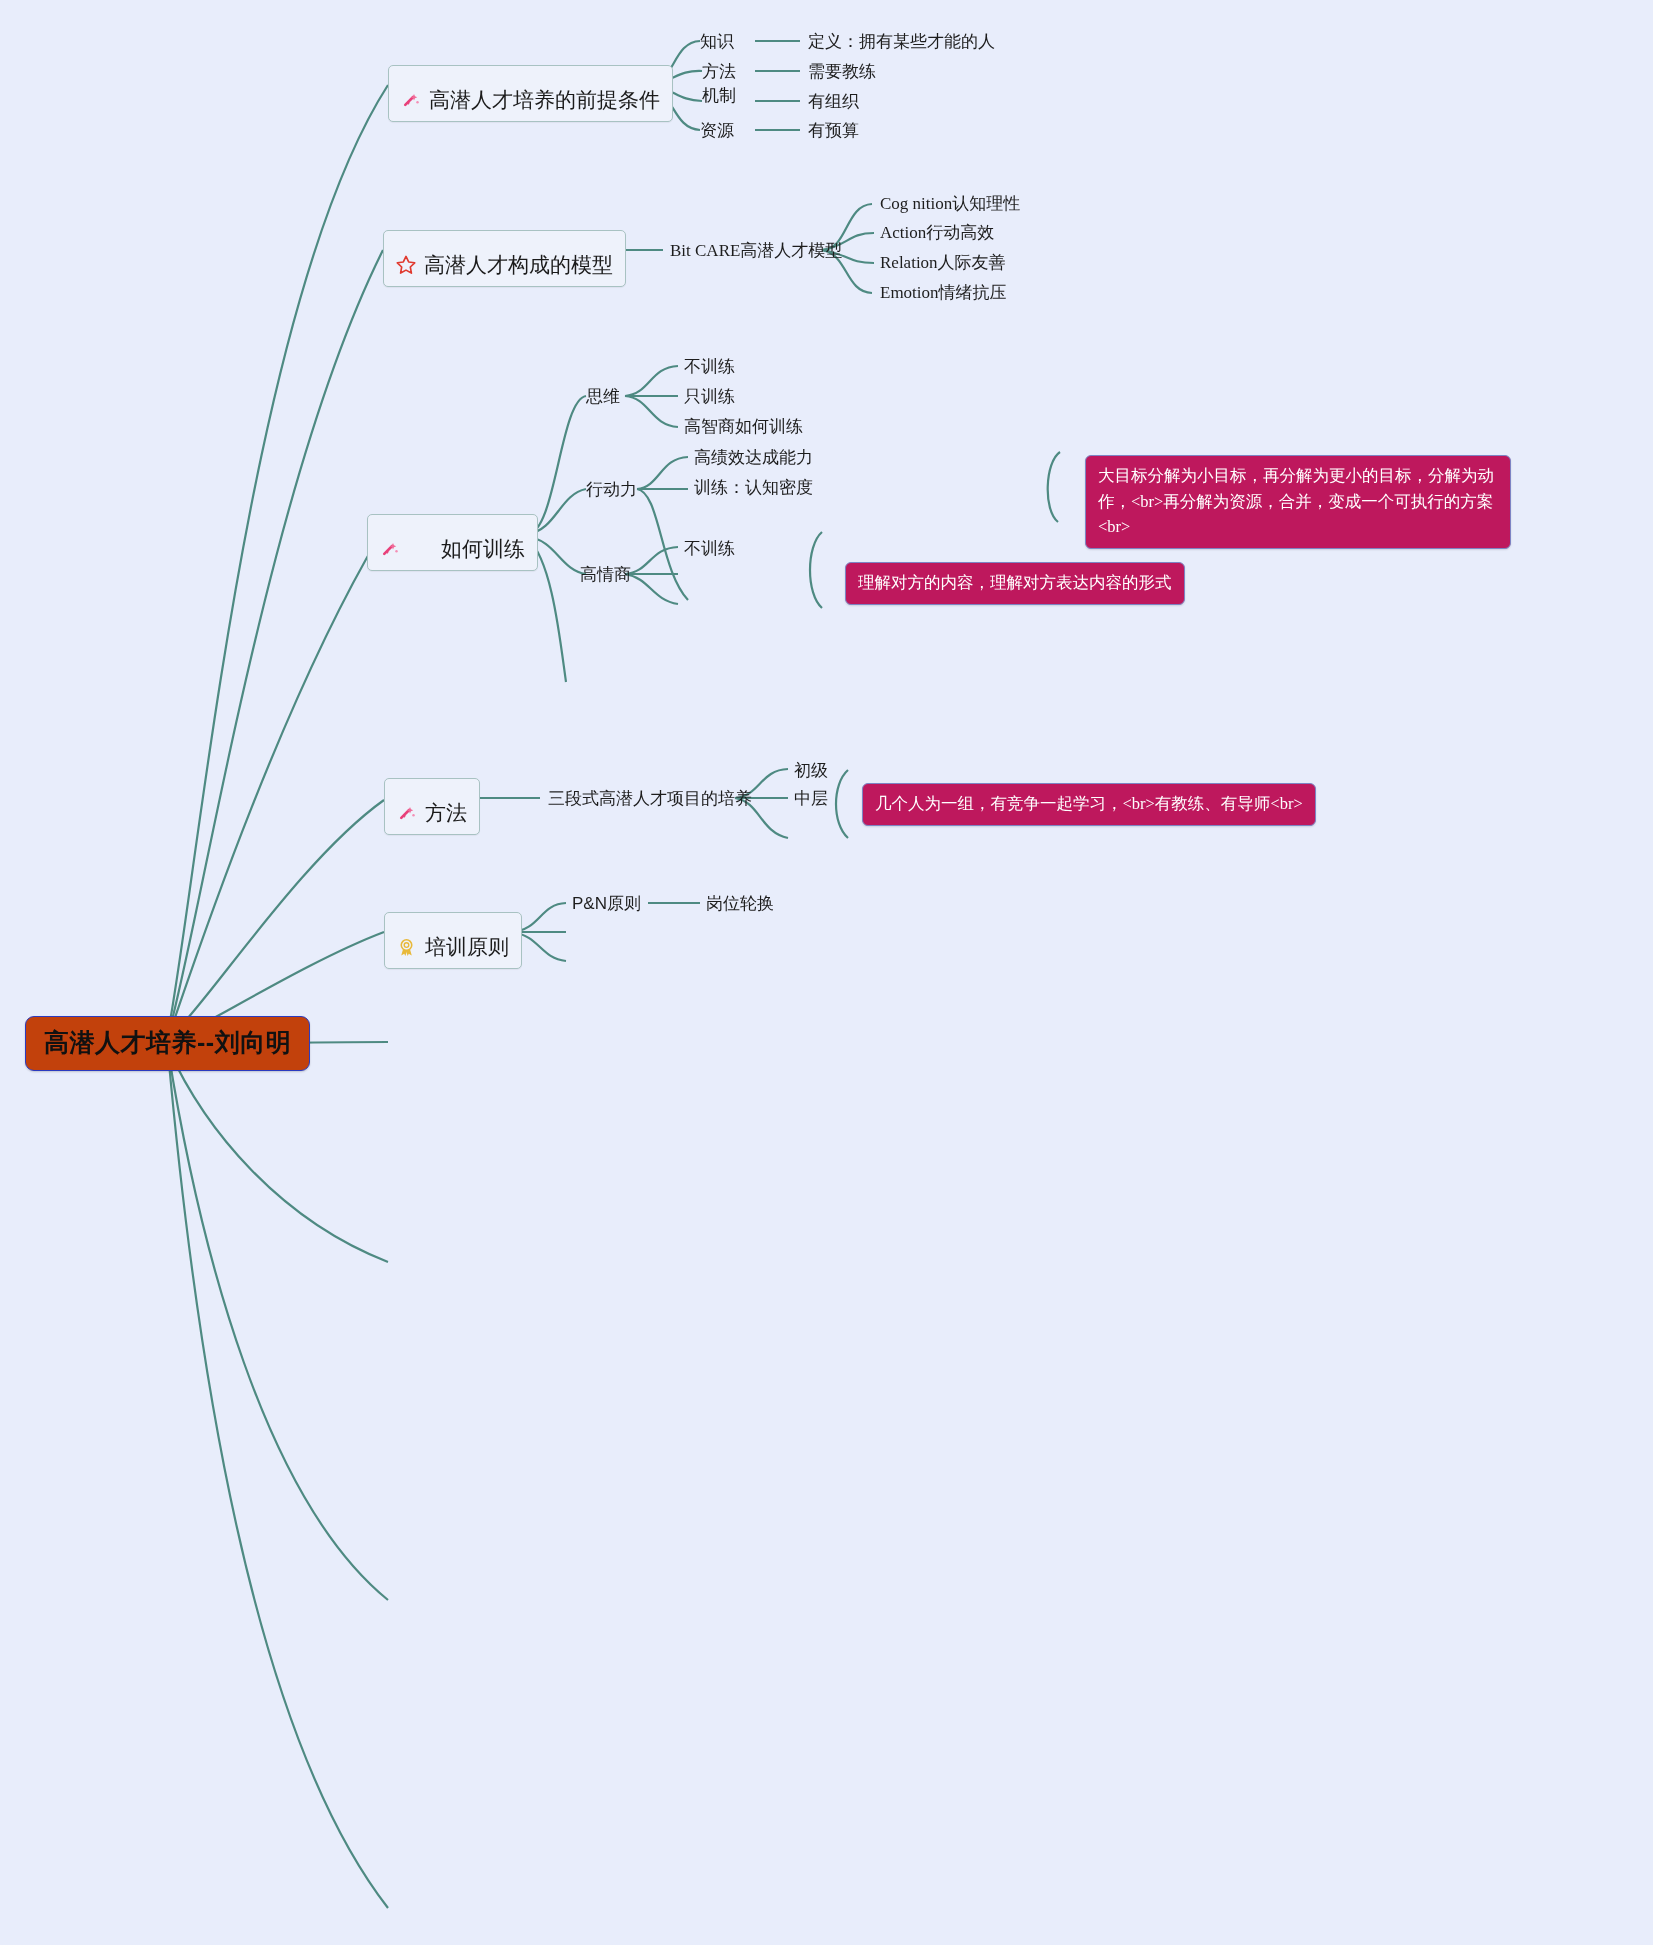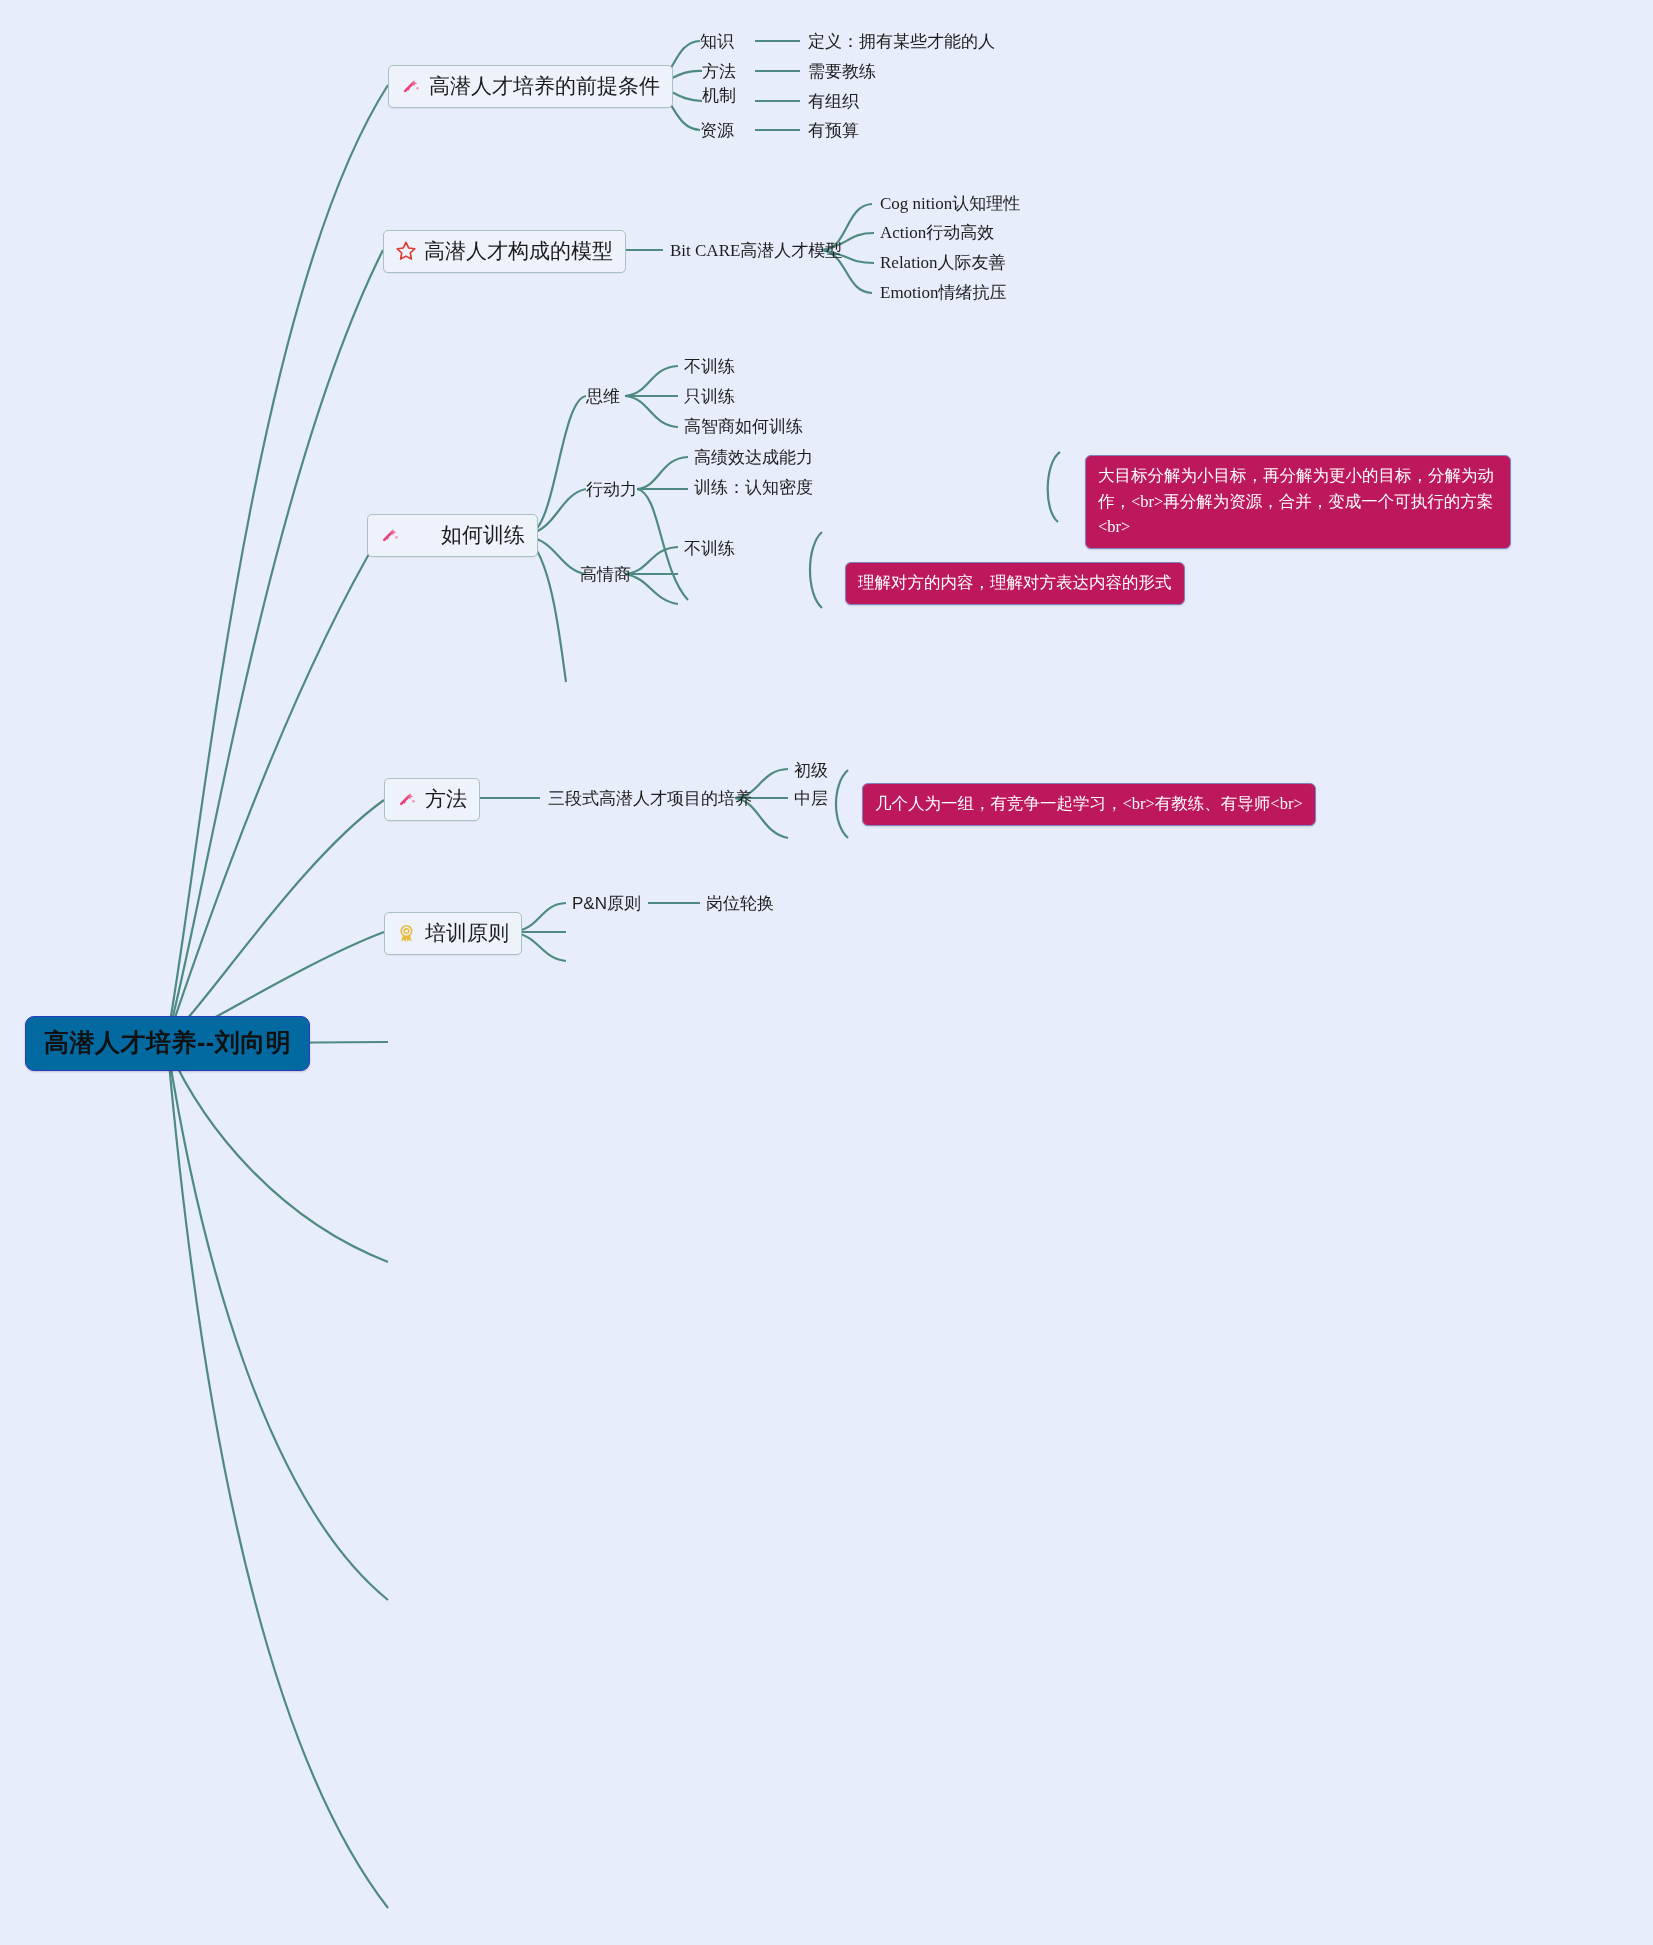--- a/index.html
+++ b/index.html
@@ -13,37 +13,37 @@
   #canvas{position:absolute;inset:0;width:1653px;height:1945px;}
   svg.links{position:absolute;left:0;top:0;width:1653px;height:1945px;pointer-events:none;}
   svg.links path{fill:none;stroke:#4e8a82;stroke-width:2.2;}
   svg.links line{stroke:#4e8a82;stroke-width:2.2;}
 
   .node{position:absolute;white-space:nowrap;}
 
   
   .root{
     left:25px;top:1016px;
-    background:#0369a1;
+    background:#c2410c;
     border:1px solid #2b3bc0;
     border-radius:9px;
     padding:9px 18px 11px 18px;
     color:#111;
     font-size:25px;
     font-weight:bold;
     letter-spacing:.5px;
     box-shadow:0 1px 2px rgba(0,0,0,.18);
   }
 
   
   .boxed{
     background:#eef2fb;
     border:1px solid #a8c2c2;
     border-radius:5px;
-    padding:6px 12px 7px 10px;
+    padding:20px 12px 7px 10px;
     font-size:21px;
     color:#1b1b1b;
     display:flex;
     align-items:center;
     gap:7px;
     box-shadow:0 1px 1px rgba(0,0,0,.05);
   }
   .boxed .ico{display:inline-flex;align-items:center;justify-content:center;width:23px;height:23px;flex:0 0 auto;}
 
   

